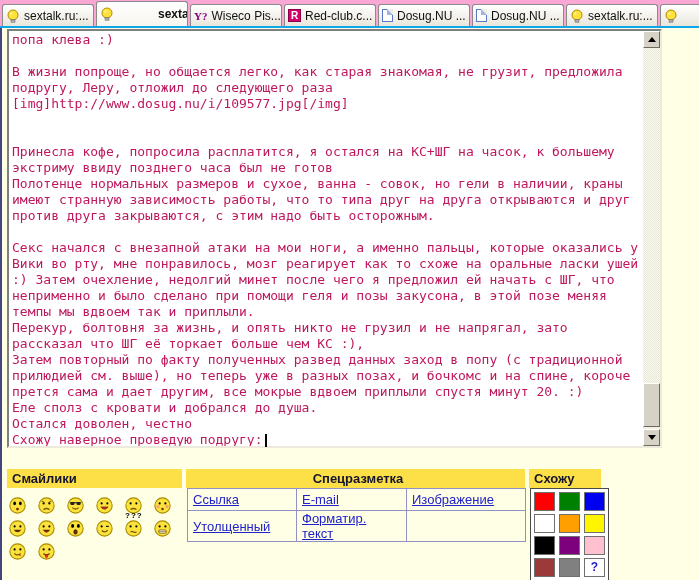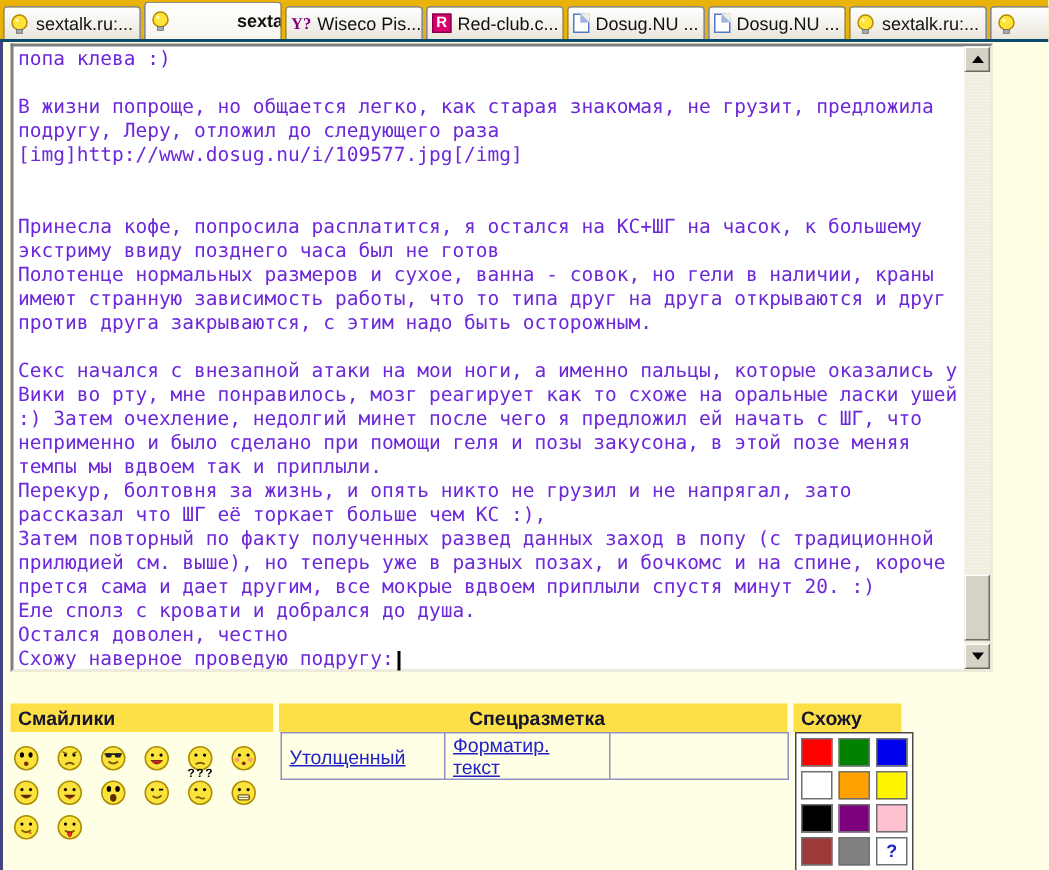--- a/index.html
+++ b/index.html
@@ -1,21 +1,21 @@
 <!DOCTYPE html>
 <html><head>
 <meta charset="utf-8">
 <style>
   * { margin:0; padding:0; box-sizing:border-box; }
   html,body { width:699px; height:580px; overflow:hidden; }
   body { position:relative; background:#FFFFE6; font-family:"Liberation Sans",sans-serif; }
 
   
   .tabbar { position:absolute; left:0; top:0; width:699px; height:28px;
-            background:#eab308; border-bottom:2px solid #0c4a6e;
+            background:#f9a8d4; border-bottom:2px solid #0ea5e9;
             display:flex; align-items:flex-end; padding-left:2px; gap:2px; }
   .tab { flex:0 0 92px; height:22px; display:flex; align-items:center; gap:4px;
          padding:0 3px; background:linear-gradient(#FFFFFF,#E9E6DB);
          border:1px solid #8a8a8a; border-bottom:none; border-radius:3px 3px 0 0;
          font-size:12px; color:#111; white-space:nowrap; overflow:hidden; cursor:default; }
   .tab.active { height:25px; font-weight:bold; background:linear-gradient(#FFFFFF,#F7F5EE);gap:44px; }
   .tab.partial { flex:0 0 44px; }
   .tab .ticon { flex:0 0 auto; display:inline-flex; }
   .icon-redclub { width:13px; height:13px; background:#D8006E; border:1px solid #8d0048;
                   color:#fff; font-weight:bold; font-size:10px; line-height:11px; text-align:center; }
@@ -25,21 +25,21 @@
                      border-color:#F0EEE3 #F0EEE3 #9FB6E2 #9FB6E2; }
 
   
   .win-border { position:absolute; left:0; top:28px; bottom:0; width:2px; background:#44447E; }
 
   
   .editor { position:absolute; left:7px; top:29px; width:655px; height:419px;
             background:#fff; border:2px solid; border-color:#7e7e7e #ECEADB #ECEADB #7e7e7e; }
   .editor-text { position:absolute; left:0; top:0; right:17px; bottom:0; padding:1px 3px;
                  font-family:"DejaVu Sans Mono","Liberation Mono",monospace;
-                 font-size:13px; line-height:16px; white-space:pre-wrap; color:#6d28d9; overflow:hidden; }
+                 font-size:13px; line-height:16px; white-space:pre-wrap; color:#be185d; overflow:hidden; }
   .caret { position:absolute; left:256px; top:403px; width:2px; height:13px; background:#000; }
 
   .scrollbar { position:absolute; top:0; right:0; bottom:0; width:17px;
                background:#F3F1E4;
                background-image:repeating-conic-gradient(#FBFAF2 0 25%, #E9E7D6 0 50%);
                background-size:2px 2px; }
   .sb-btn { position:absolute; left:0; width:17px; height:17px; background:#D6D2C6;
             border:1px solid; border-color:#FFFFFF #6e6a60 #6e6a60 #FFFFFF;
             display:flex; align-items:center; justify-content:center; }
   .sb-up { top:0; } .sb-down { bottom:0; }
@@ -313,20 +313,25 @@
         <circle cx="5.3" cy="6" r="1"></circle>
         <circle cx="10.7" cy="6" r="1"></circle>
         <path d="M5 10 Q8 12.2 11 10" stroke="#7a5c00" fill="none" stroke-width="1.2"></path>
         <path d="M6.6 11 L9.4 11 Q9.2 14 8 14 Q6.8 14 6.6 11 Z" fill="#E33" stroke="#A00" stroke-width="0.5"></path>
       </svg>
     </div>
   </div>
 <table class="markup-table">
     <tbody>
       <tr>
+        <td class="c0"><a>Ссылка</a></td>
+        <td class="c1"><a>E-mail</a></td>
+        <td class="c2"><a>Изображение</a></td>
+      </tr>
+      <tr>
         <td class="c0"><a>Утолщенный</a></td>
         <td class="c1"><a>Форматир. текст</a></td>
         <td class="c2"></td>
       </tr>
     </tbody>
   </table>
 <div class="colorbox">
     <div class="swatch" style="background: rgb(255, 0, 0);"></div>
     <div class="swatch" style="background: rgb(0, 128, 0);"></div>
     <div class="swatch" style="background: rgb(0, 0, 240);"></div>

